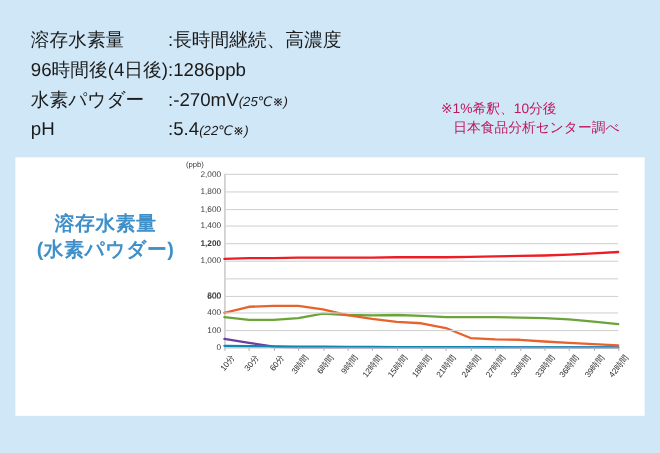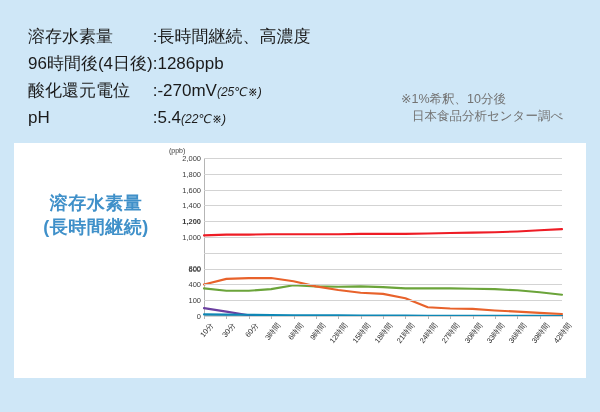--- a/index.html
+++ b/index.html
@@ -37,21 +37,21 @@
   .spec-label { padding-right: 6px; }
   .spec-lab-w { min-width: 118px; display: inline-block; }
   .spec-colon { padding-right: 3px; }
   .small-paren { font-size: 12px; font-style: italic; }
 
   .note {
     position: absolute;
     left: 401px; top: 91px;
     font-size: 12.5px;
     line-height: 17px;
-    color: #737373;
+    color: #be185d;
     white-space: nowrap;
   }
   .note .indent { padding-left: 11px; display: block; }
 
   
   .card {
     position: absolute;
     left: 14px; top: 143px;
     width: 572px; height: 235px;
     background: #ffffff;
@@ -184,21 +184,21 @@
         <td class="spec-label">
           <span class="spec-lab-w">96時間後(4日後)</span>
         </td>
         <td class="spec-colon">:</td>
         <td>
           <span>1286ppb</span><span class="small-paren"></span>
         </td>
       </tr>
       <tr>
         <td class="spec-label">
-          <span class="spec-lab-w">酸化還元電位</span>
+          <span class="spec-lab-w">水素パウダー</span>
         </td>
         <td class="spec-colon">:</td>
         <td>
           <span>-270mV</span><span class="small-paren">(25℃※)</span>
         </td>
       </tr>
       <tr>
         <td class="spec-label">
           <span class="spec-lab-w">pH</span>
         </td>
@@ -213,21 +213,21 @@
   <div class="note">
     <span>※1%希釈、10分後</span>
     <span class="indent">日本食品分析センター調べ</span>
   </div>
 </div>
 
 <div class="card">
 
   <div class="caption">
     <div>溶存水素量</div>
-    <div>(長時間継続)</div>
+    <div>(水素パウダー)</div>
   </div>
 
   <div class="plot-wrap">
     <div class="unit-label">(ppb)</div>
     <div class="ylabels" id="ylabels">
         <span style="top: 158px;">0</span>
         <span style="top: 142.2px;">100</span>
         <span style="top: 126.4px;">400</span>
         <span style="top: 110.6px;">600</span>
         <span style="top: 94.8px; margin-top: 15px;">800</span>

